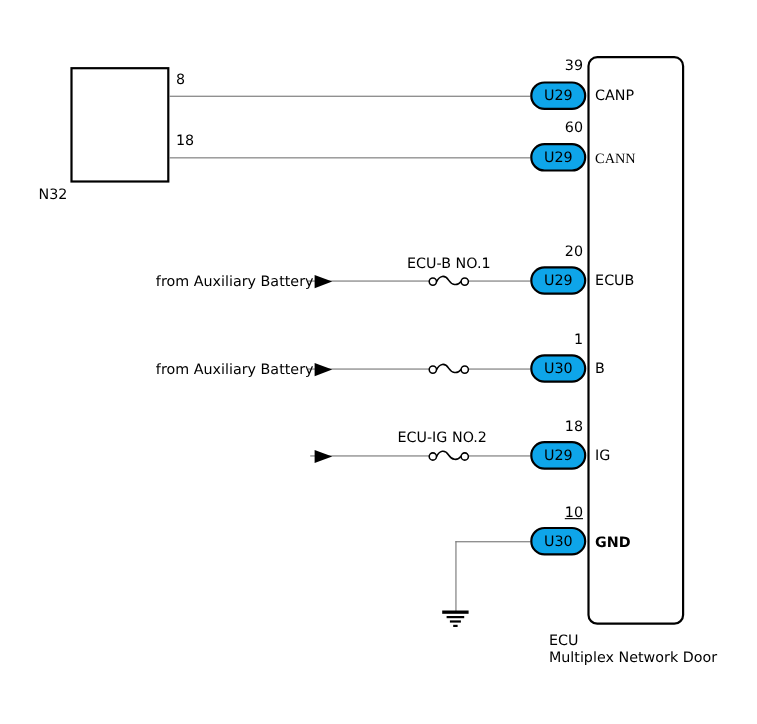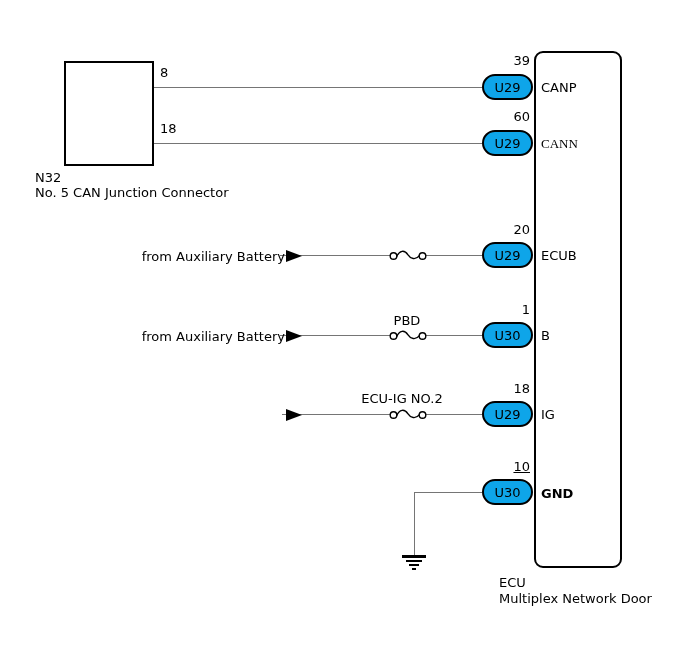--- a/index.html
+++ b/index.html
@@ -107,21 +107,20 @@
   .gb-3 { left: 409px; top: 564px; width: 10px; height: 2px; }
   .gb-4 { left: 412px; top: 568px; width: 4px;  height: 2px; }
 </style>
 </head>
 <body>
 
 <div class="diagram">
 
   <div class="n32-box"></div>
   <div class="lbl n32-id">N32</div>
-  <div class="lbl n32-name">No. 5 CAN Junction Connector</div>
   <div class="lbl pin8-num">8</div>
   <div class="lbl pin19-num">18</div>
 
   <div class="wire w-canp" style="background: rgb(117, 117, 117);"></div>
   <div class="wire w-cann" style="background: rgb(117, 117, 117);"></div>
   <div class="wire w-ecub-a" style="background: rgb(117, 117, 117);"></div>
   <div class="wire w-ecub-b" style="background: rgb(117, 117, 117);"></div>
   <div class="wire w-b-a" style="background: rgb(117, 117, 117);"></div>
   <div class="wire w-b-b" style="background: rgb(117, 117, 117);"></div>
   <div class="wire w-ig-a" style="background: rgb(117, 117, 117);"></div>
@@ -167,21 +166,21 @@
   <div class="port-label po-b">B</div>
   <div class="port-label po-ig">IG</div>
   <div class="port-label po-gnd">GND</div>
 
   <div class="src-label sl-1">from Auxiliary Battery</div>
   <div class="src-label sl-2">from Auxiliary Battery</div>
   <div class="arrow ar-1"></div>
   <div class="arrow ar-2"></div>
   <div class="arrow ar-3"></div>
 
-  <div class="fuse-label fl-2">PBD</div>
+  <div class="fuse-label fl-1">ECU-B NO.1</div>
   <div class="fuse-label fl-3">ECU-IG NO.2</div>
 
   <div class="fuse fu-1">
     <svg width="40" height="18" viewBox="0 0 40 18">
       <path d="M 8.6 9.6 C 11.5 3.2 16.5 2.6 19.8 7.6 C 22.6 11.9 27.5 13.5 31.4 8.6" fill="none" stroke="#000" stroke-width="1.4"></path>
       <circle cx="5.5" cy="9" r="3.3" fill="#fff" stroke="#000" stroke-width="1.4"></circle>
       <circle cx="34.5" cy="9" r="3.3" fill="#fff" stroke="#000" stroke-width="1.4"></circle>
     </svg>
   </div>
   <div class="fuse fu-2">

